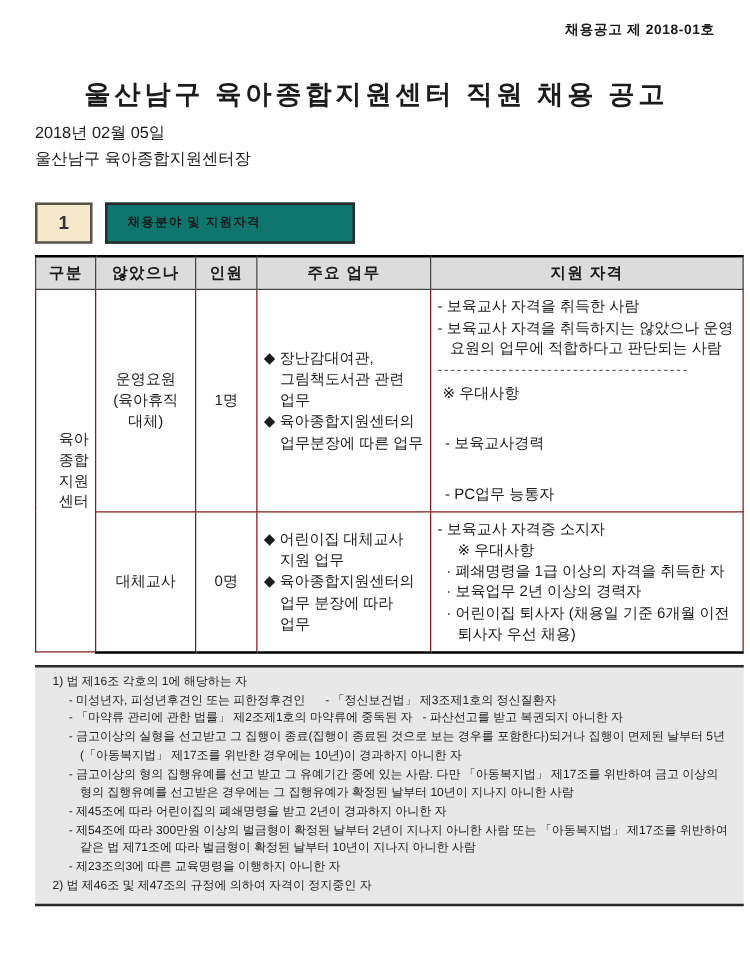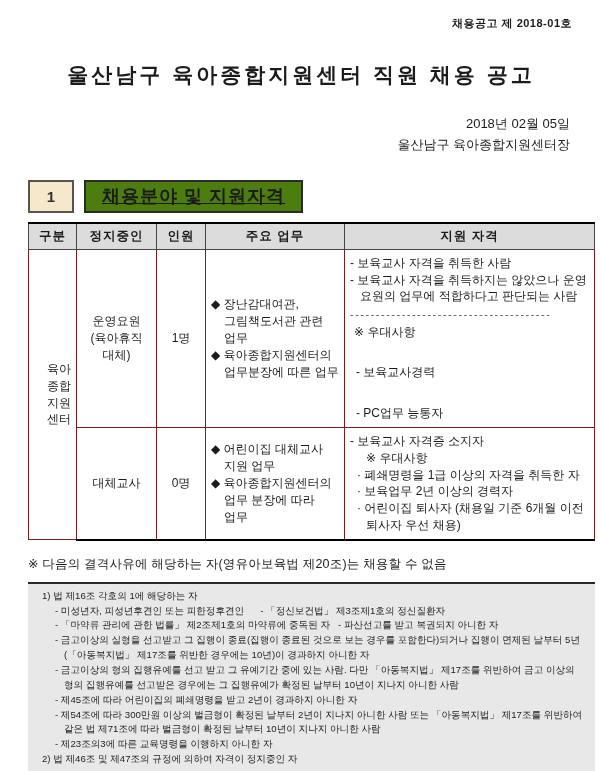--- a/index.html
+++ b/index.html
@@ -17,32 +17,32 @@
     padding-right:2px;
   }
   .main-title {
     margin-top:30px; text-align:center;
     font-size:21px; font-weight:bold; letter-spacing:3px;
   }
   .intro {
     margin-top:26px; font-size:13px; line-height:1.75;
     text-align:justify; text-indent:14px; word-break:keep-all;
   }
-  .date-block { margin-top:24px; text-align:right; font-size:13px; line-height:1.65; padding-right:4px; }
+  .date-block { margin-top:6px; font-size:13px; line-height:1.65; padding-right:4px; }
 
   .section-marker { margin-top:24px; display:flex; align-items:stretch; gap:10px; }
   .section-number {
     width:46px; height:33px; background:#f6e8cb; border:2px solid #55554c;
     display:flex; align-items:center; justify-content:center;
     font-size:15px; font-weight:bold; color:#333;
   }
   .section-title-box {
-    min-width:200px; height:33px; background:#4d7c0f; border:2px solid #2a2a2a;
+    min-width:200px; height:33px; background:#0f766e; border:2px solid #2a2a2a;
     display:flex; align-items:center; padding:0 16px;
-    font-size:18px; font-weight:bold; letter-spacing:1px;text-decoration:underline;
+    font-size:10px; font-weight:bold; letter-spacing:1px;
   }
 
   table.recruit {
     margin-top:9px; border-collapse:collapse; width:566px; table-layout:fixed;
     font-size:12px;
   }
   table.recruit col.c1{width:48px;} table.recruit col.c2{width:80px;}
   table.recruit col.c3{width:49px;} table.recruit col.c4{width:139px;}
   table.recruit col.c5{width:250px;}
   table.recruit th {
@@ -106,21 +106,21 @@
     <colgroup>
         <col class="c1">
         <col class="c2">
         <col class="c3">
         <col class="c4">
         <col class="c5">
       </colgroup>
     <thead>
       <tr>
         <th>구분</th>
-        <th>정지중인</th>
+        <th>않았으나</th>
         <th>인원</th>
         <th>주요 업무</th>
         <th>지원 자격</th>
       </tr>
     </thead>
     <tbody>
       <tr>
         <td class="group-cell" rowspan="2">육아
 종합
 지원
@@ -152,21 +152,20 @@
           <div class="qual-line">- 보육교사 자격증 소지자</div>
           <div class="pref-title-2">※ 우대사항</div>
           <div class="pref-line-2">· 폐쇄명령을 1급 이상의 자격을 취득한 자</div>
           <div class="pref-line-2">· 보육업무 2년 이상의 경력자</div>
           <div class="pref-line-2">· 어린이집 퇴사자 (채용일 기준 6개월 이전 퇴사자 우선 채용)</div>
         </td>
       </tr>
     </tbody>
   </table>
 
-  <div class="note-line">※ 다음의 결격사유에 해당하는 자(영유아보육법 제20조)는 채용할 수 없음</div>
 
   <div class="dq-box">
     <div class="dq-line dq-l1">1) 법 제16조 각호의 1에 해당하는 자</div>
     <div class="dq-line dq-l2">- 미성년자, 피성년후견인 또는 피한정후견인      - 「정신보건법」 제3조제1호의 정신질환자</div>
     <div class="dq-line dq-l2">- 「마약류 관리에 관한 법률」 제2조제1호의 마약류에 중독된 자   - 파산선고를 받고 복권되지 아니한 자</div>
     <div class="dq-line dq-l2">- 금고이상의 실형을 선고받고 그 집행이 종료(집행이 종료된 것으로 보는 경우를 포함한다)되거나 집행이 면제된 날부터 5년(「아동복지법」 제17조를 위반한 경우에는 10년)이 경과하지 아니한 자</div>
     <div class="dq-line dq-l2">- 금고이상의 형의 집행유예를 선고 받고 그 유예기간 중에 있는 사람. 다만 「아동복지법」 제17조를 위반하여 금고 이상의 형의 집행유예를 선고받은 경우에는 그 집행유예가 확정된 날부터 10년이 지나지 아니한 사람</div>
     <div class="dq-line dq-l2">- 제45조에 따라 어린이집의 폐쇄명령을 받고 2년이 경과하지 아니한 자</div>
     <div class="dq-line dq-l2">- 제54조에 따라 300만원 이상의 벌금형이 확정된 날부터 2년이 지나지 아니한 사람 또는 「아동복지법」 제17조를 위반하여 같은 법 제71조에 따라 벌금형이 확정된 날부터 10년이 지나지 아니한 사람</div>
     <div class="dq-line dq-l2">- 제23조의3에 따른 교육명령을 이행하지 아니한 자</div>

